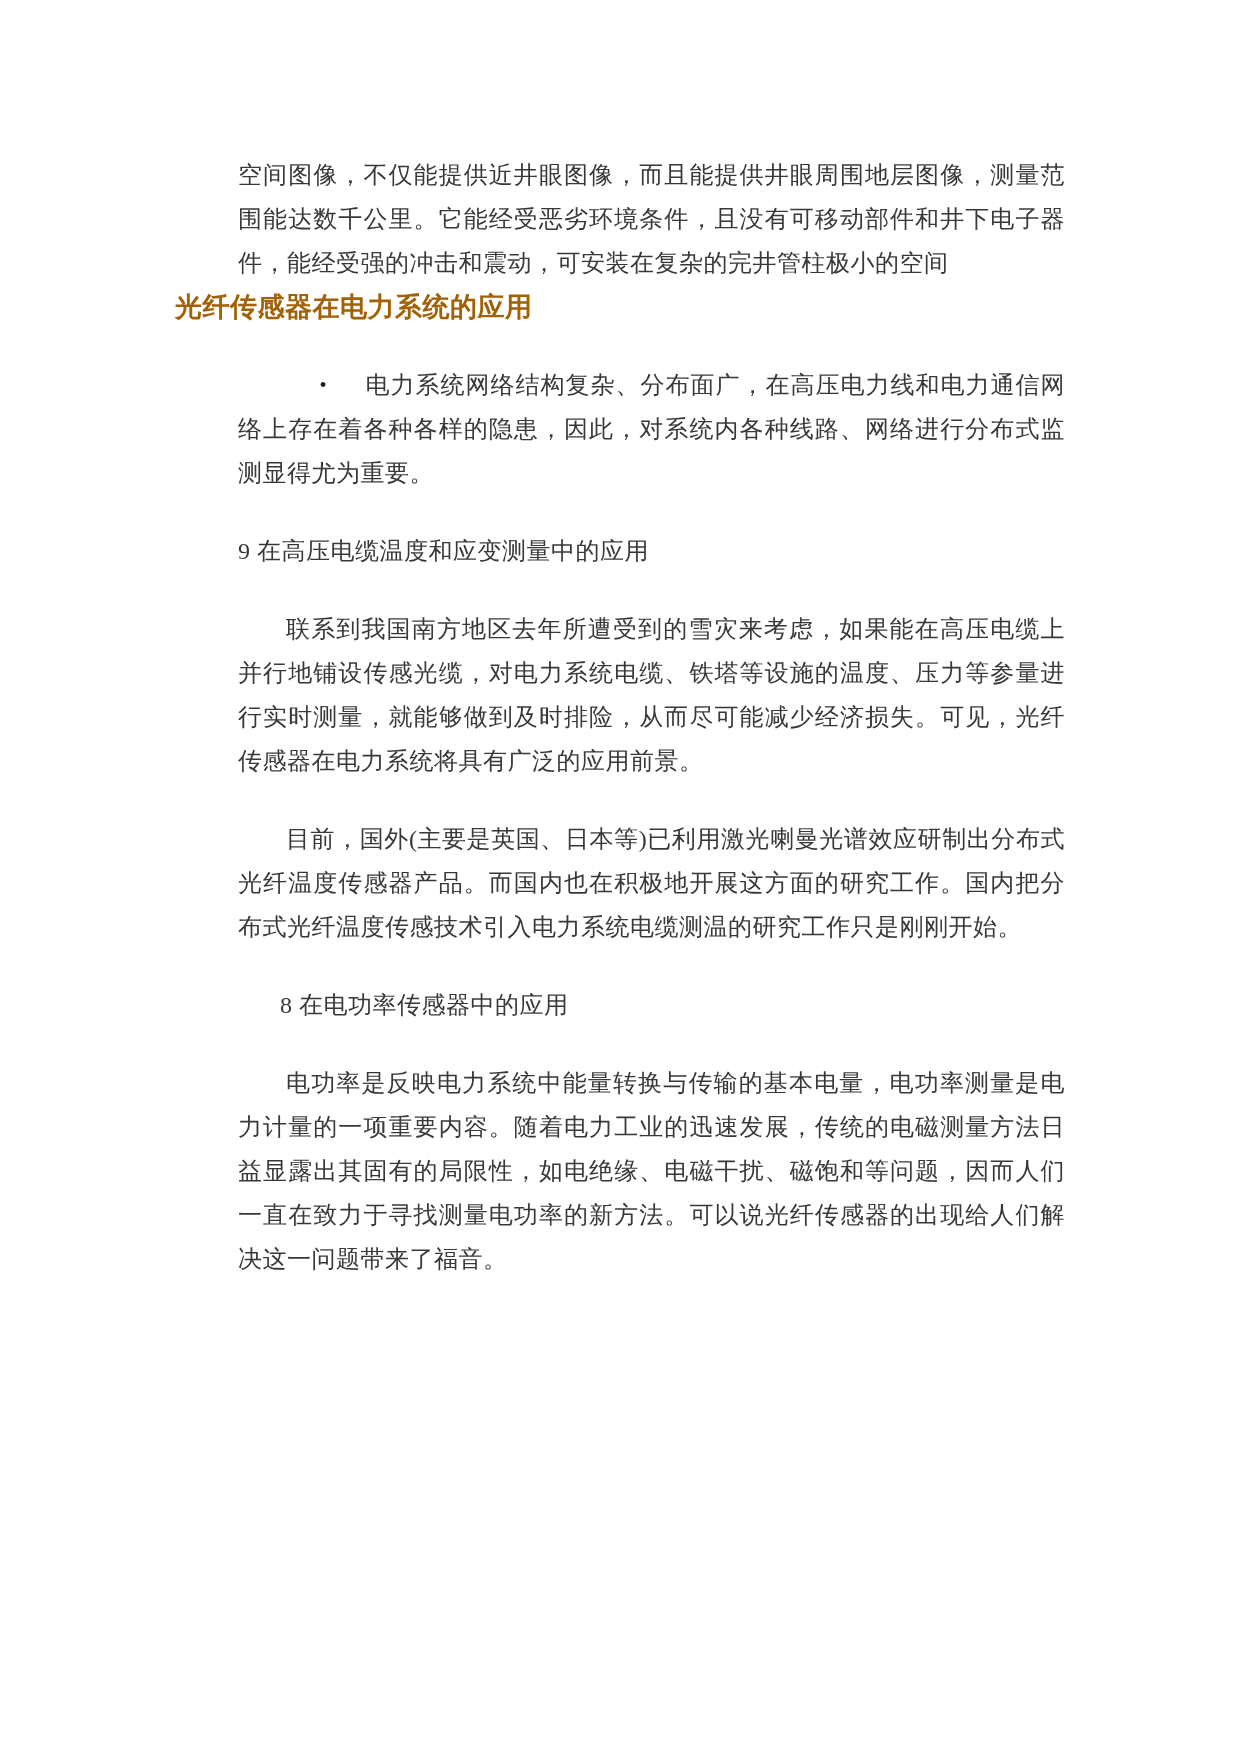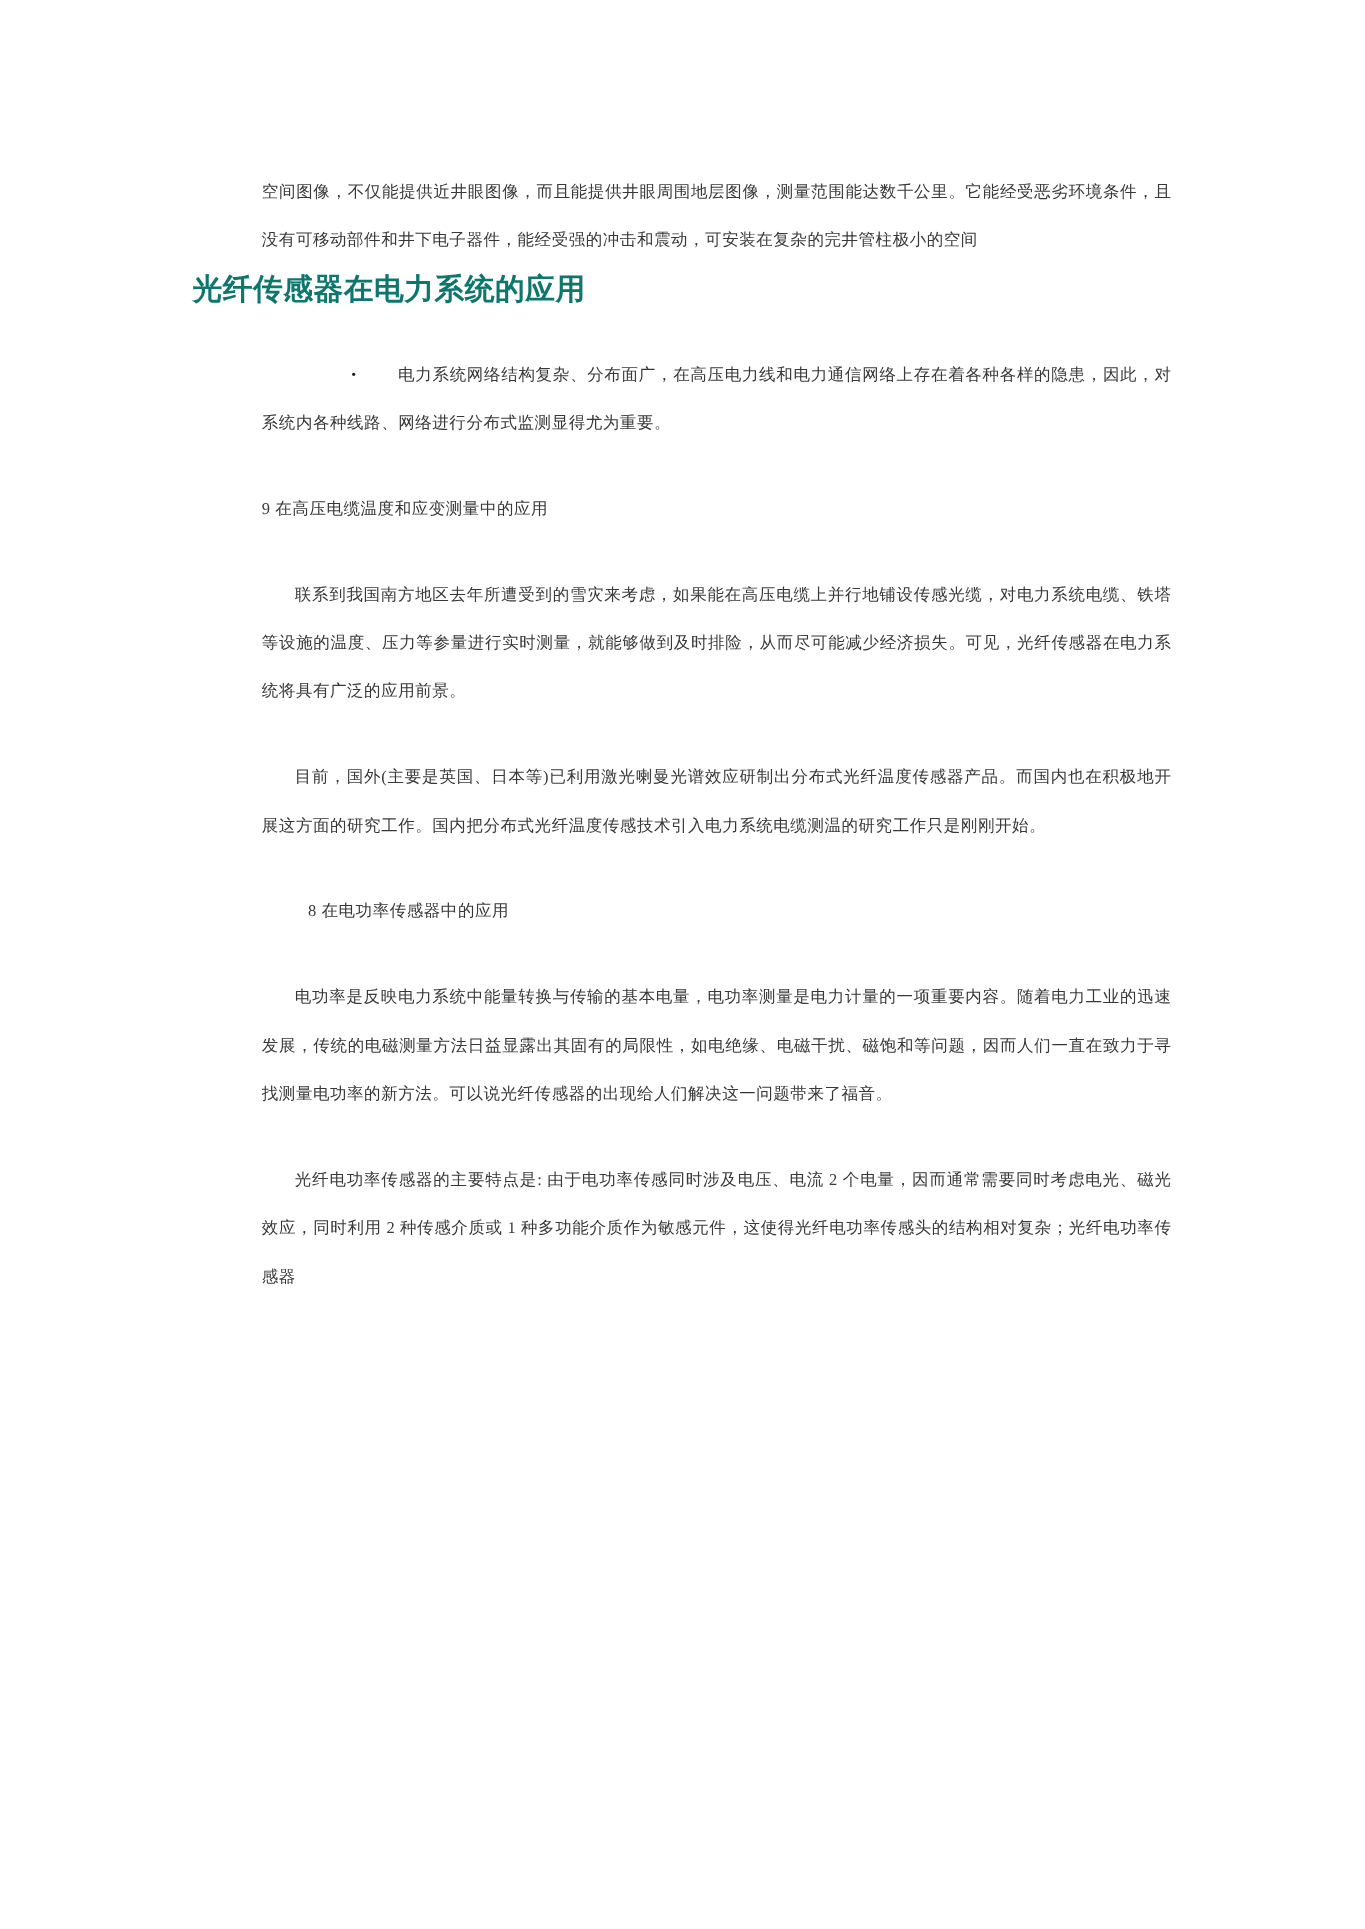--- a/index.html
+++ b/index.html
@@ -11,35 +11,35 @@
   }
   .page {
     box-sizing: border-box;
     width: 1241px; height: 1754px;
     padding: 153px 176px 0 175px;
     background: #ffffff;
     color: #383838;
   }
   .block {
     margin: 34px 0 0 0;
-    font-size: 15px;
+    font-size: 24px;
     line-height: 44px;
     text-align: justify;
     text-justify: inter-ideograph;
     letter-spacing: 0.5px;
   }
   .body-text { margin-left: 63px; }
   .first { margin-top: 0; }
   .indent { text-indent: 2em; }
   .doc-heading {
     margin: 0;
     font-size: 27px;
     line-height: 44px;
     font-weight: bold;
-    color: #0f766e;
+    color: #a16207;
     letter-spacing: 0.5px;
   }
   .section { margin-left: 63px; }
   .section-indent { text-indent: 42px; }
   .bullet-para { margin-left: 63px; text-indent: 42px; }
   .bullet-glyph { display: inline-block; color: #1c1c1c; transform: scale(0.85); }
   .bullet-gap { display: inline-block; width: 34px; }
 </style>
 </head>
 <body>
@@ -56,15 +56,14 @@
 
   <p class="block body-text indent">联系到我国南方地区去年所遭受到的雪灾来考虑，如果能在高压电缆上并行地铺设传感光缆，对电力系统电缆、铁塔等设施的温度、压力等参量进行实时测量，就能够做到及时排险，从而尽可能减少经济损失。可见，光纤传感器在电力系统将具有广泛的应用前景。</p>
 
   <p class="block body-text indent">目前，国外(主要是英国、日本等)已利用激光喇曼光谱效应研制出分布式光纤温度传感器产品。而国内也在积极地开展这方面的研究工作。国内把分布式光纤温度传感技术引入电力系统电缆测温的研究工作只是刚刚开始。</p>
 
 
   <p class="block section section-indent">8 在电功率传感器中的应用</p>
 
   <p class="block body-text indent">电功率是反映电力系统中能量转换与传输的基本电量，电功率测量是电力计量的一项重要内容。随着电力工业的迅速发展，传统的电磁测量方法日益显露出其固有的局限性，如电绝缘、电磁干扰、磁饱和等问题，因而人们一直在致力于寻找测量电功率的新方法。可以说光纤传感器的出现给人们解决这一问题带来了福音。</p>
 
-  <p class="block body-text indent">光纤电功率传感器的主要特点是: 由于电功率传感同时涉及电压、电流 2 个电量，因而通常需要同时考虑电光、磁光效应，同时利用 2 种传感介质或 1 种多功能介质作为敏感元件，这使得光纤电功率传感头的结构相对复杂；光纤电功率传感器</p>
 
 </div>
 
 </body></html>

